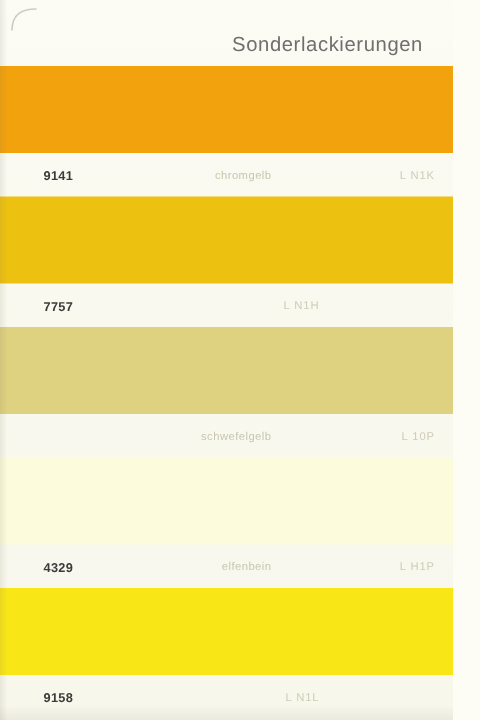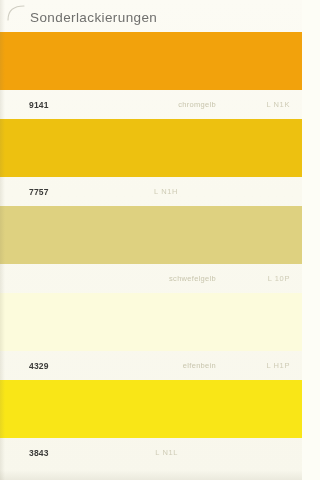--- a/index.html
+++ b/index.html
@@ -27,25 +27,26 @@
   .paper-tone {
     position: absolute;
     inset: 0;
     background: linear-gradient(180deg, #fcfbf4 0%, #faf9ef 40%, #f8f7ec 100%);
     pointer-events: none;
   }
 
   
   .header {
     position: relative;
-    height: 32px;
+    height: 44px;
     box-sizing: border-box;
-    padding: 0 30px;
+    padding: 0 20px;
     display: flex;
     align-items: flex-end;
+    justify-content: flex-end;
   }
   .header-title {
     font-size: 13.5px;
     color: #6f6f6d;
     letter-spacing: 0.4px;
     padding-bottom: 7px;
     white-space: nowrap;
   }
 
   
@@ -71,20 +72,21 @@
     height: 58px;
   }
   .label-row {
     position: relative;
     height: 29px;
     display: flex;
     align-items: center;
     background: transparent;
     box-sizing: border-box;
     padding: 0 12px;
+    gap: 35px;
   }
   .col-code {
     width: 92px;
     font-size: 8.5px;
     font-weight: bold;
     color: #3b3b39;
     letter-spacing: 0.2px;
     padding-left: 17px;
     box-sizing: border-box;
   }
@@ -182,21 +184,21 @@
       <div class="label-row">
         <div class="col-code">4329</div>
         <div class="col-name">elfenbein</div>
         <div class="col-ref">L H1P</div>
       </div>
     </div>
 
     <div class="swatch-group">
       <div class="swatch-band" id="band-4" style="background-color: rgb(249, 230, 23);"></div>
       <div class="label-row">
-        <div class="col-code">3843</div>
+        <div class="col-code">9158</div>
         <div class="col-ref">L N1L</div>
       </div>
     </div>
 
   </div>
 
   <div class="scan-edge"></div>
   <div class="scan-edge-left"></div>
 </div>
 

